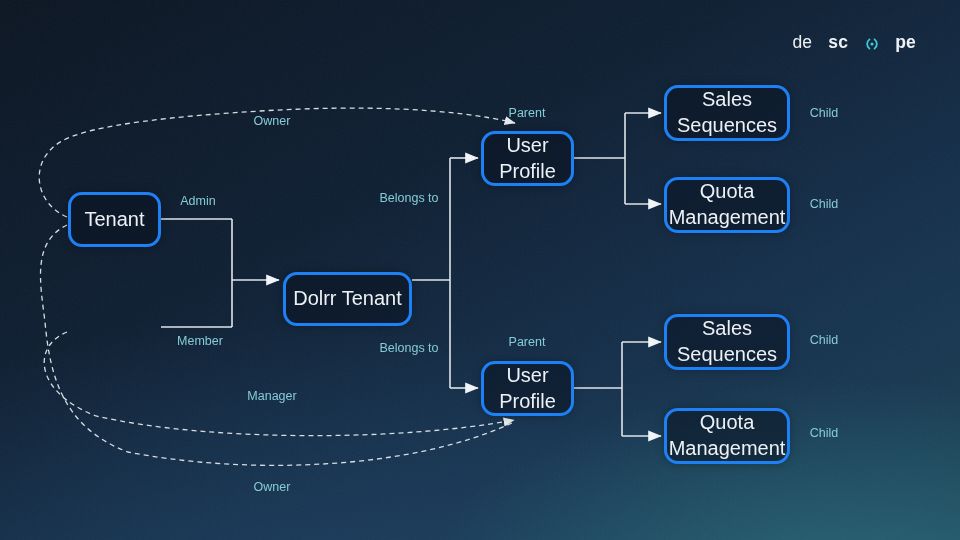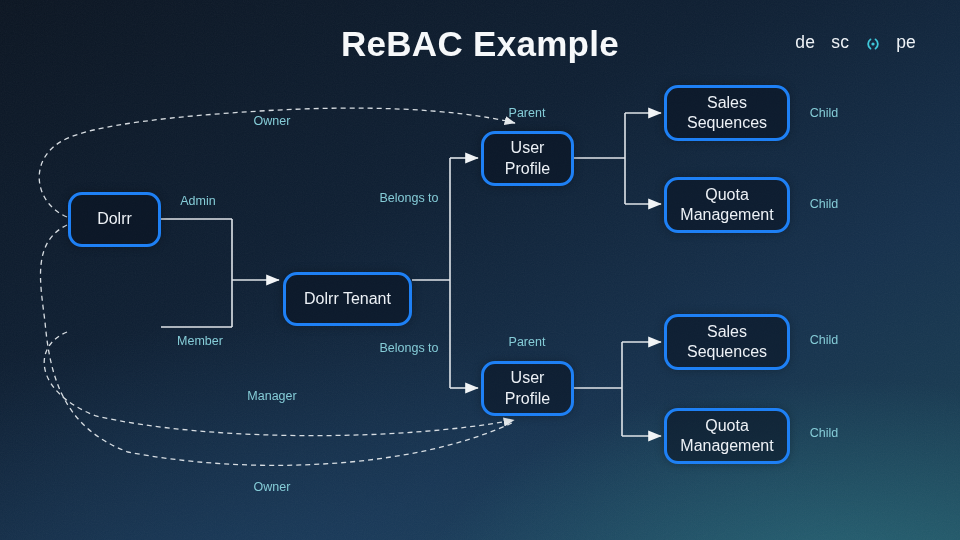--- a/index.html
+++ b/index.html
@@ -14,27 +14,27 @@
   .grain{position:absolute;inset:0;pointer-events:none;}
   .title{
     position:absolute;top:24px;left:0;width:100%;text-align:center;
     font-size:35px;font-weight:600;color:#f6f8fa;letter-spacing:.3px;
   }
   .brand{
     position:absolute;top:32px;right:44px;display:flex;align-items:center;
     color:#eef2f6;font-size:17.5px;letter-spacing:.2px;gap:16px;
   }
   .brand .light{font-weight:400;}
-  .brand .bold{font-weight:400;}
+  .brand .bold{font-weight:700;}
   .brand svg{margin:2px .5px 0 .5px;display:block;}
   .node{
     position:absolute;display:flex;align-items:center;justify-content:center;
     border:3.5px solid #1e80f5;border-radius:14px;
     background:rgba(9,19,33,.55);
-    color:#edf1f6;font-size:16px;line-height:1.28;text-align:center;
+    color:#edf1f6;font-size:20px;line-height:1.28;text-align:center;
     box-sizing:border-box;padding:2px 7px;
     box-shadow:0 0 10px rgba(0,0,0,.25);
   }
   .elabel{
     position:absolute;transform:translate(-50%,-50%);
     color:#85ccd7;font-size:12.5px;white-space:nowrap;
   }
   svg.wires{position:absolute;inset:0;pointer-events:none;}
   .wire{stroke:#dfe4e9;stroke-width:1.6;fill:none;}
   .wire-dash{stroke:#e2e7eb;stroke-width:1.3;fill:none;stroke-dasharray:5 4;opacity:.95;}
@@ -45,21 +45,20 @@
 <div id="slide">
 
   <svg class="grain" width="960" height="540">
     <filter id="grainf">
         <feTurbulence type="fractalNoise" baseFrequency="0.9" numOctaves="2" stitchTiles="stitch"></feTurbulence>
         <feColorMatrix type="saturate" values="0"></feColorMatrix>
       </filter>
     <rect width="960" height="540" filter="url(#grainf)" opacity="0.05"></rect>
   </svg>
 
-  <div class="title">ReBAC Example</div>
 
   <div class="brand">
     <span class="light">de</span>
       <span class="bold">sc</span>
       <svg width="14" height="14" viewBox="0 0 20 20">
         <g stroke="#3fc8da" stroke-width="2.6" fill="none" stroke-linecap="round">
           <path d="M6.4 3.4 A 8.2 8.2 0 0 0 6.4 16.6"></path>
           <path d="M13.6 3.4 A 8.2 8.2 0 0 1 13.6 16.6"></path>
         </g>
         <circle cx="10" cy="10" r="2.3" fill="#3fc8da"></circle>
@@ -85,21 +84,21 @@
     <path class="wire" d="M 574 388 H 622 M 622 342 V 436"></path>
     <path class="wire" d="M 622 342 H 661" marker-end="url(#arr)"></path>
     <path class="wire" d="M 622 436 H 661" marker-end="url(#arr)"></path>
 
     <path class="wire-dash" d="M 67 217 C 34 203, 28 160, 62 141 C 92 124, 180 116, 260 111 C 360 105, 452 108, 515 123" marker-end="url(#arr)"></path>
     <path class="wire-dash" d="M 67 225 C 32 242, 40 282, 45 322 C 50 378, 64 428, 128 452 C 240 474, 408 472, 514 422"></path>
     <path class="wire-dash" d="M 67 332 C 32 346, 34 392, 96 416 C 210 442, 402 441, 514 420" marker-end="url(#arr)"></path>
   </svg>
 
   <div class="node" style="left:68px;top:192px;width:93px;height:55px;">
-      <span>Dolrr</span>
+      <span>Tenant</span>
     </div>
   <div class="node" style="left:283px;top:253px;width:129px;height:54px;margin-top:19px;">
       <span>Dolrr Tenant</span>
     </div>
   <div class="node" style="left:481px;top:131px;width:93px;height:55px;">
       <span>User Profile</span>
     </div>
   <div class="node" style="left:481px;top:361px;width:93px;height:55px;">
       <span>User Profile</span>
     </div>

